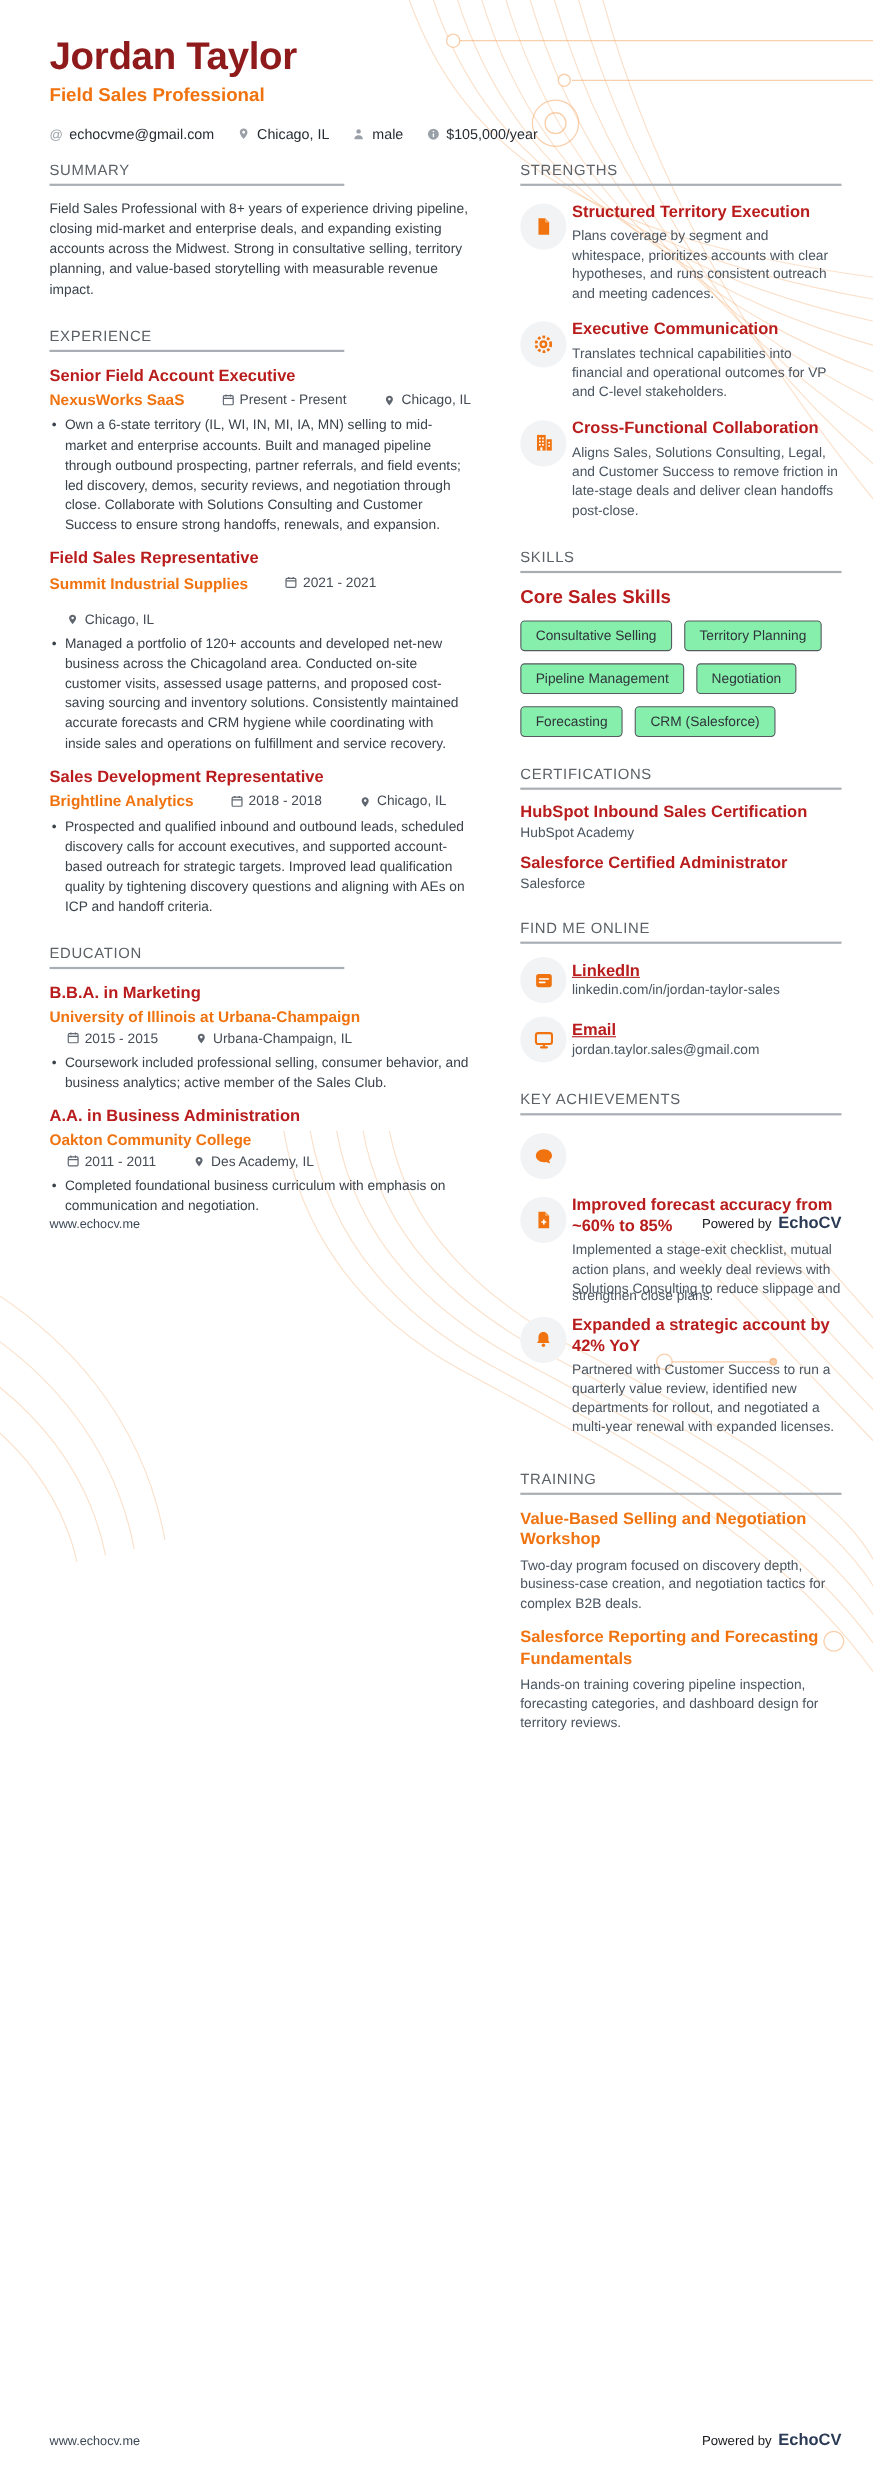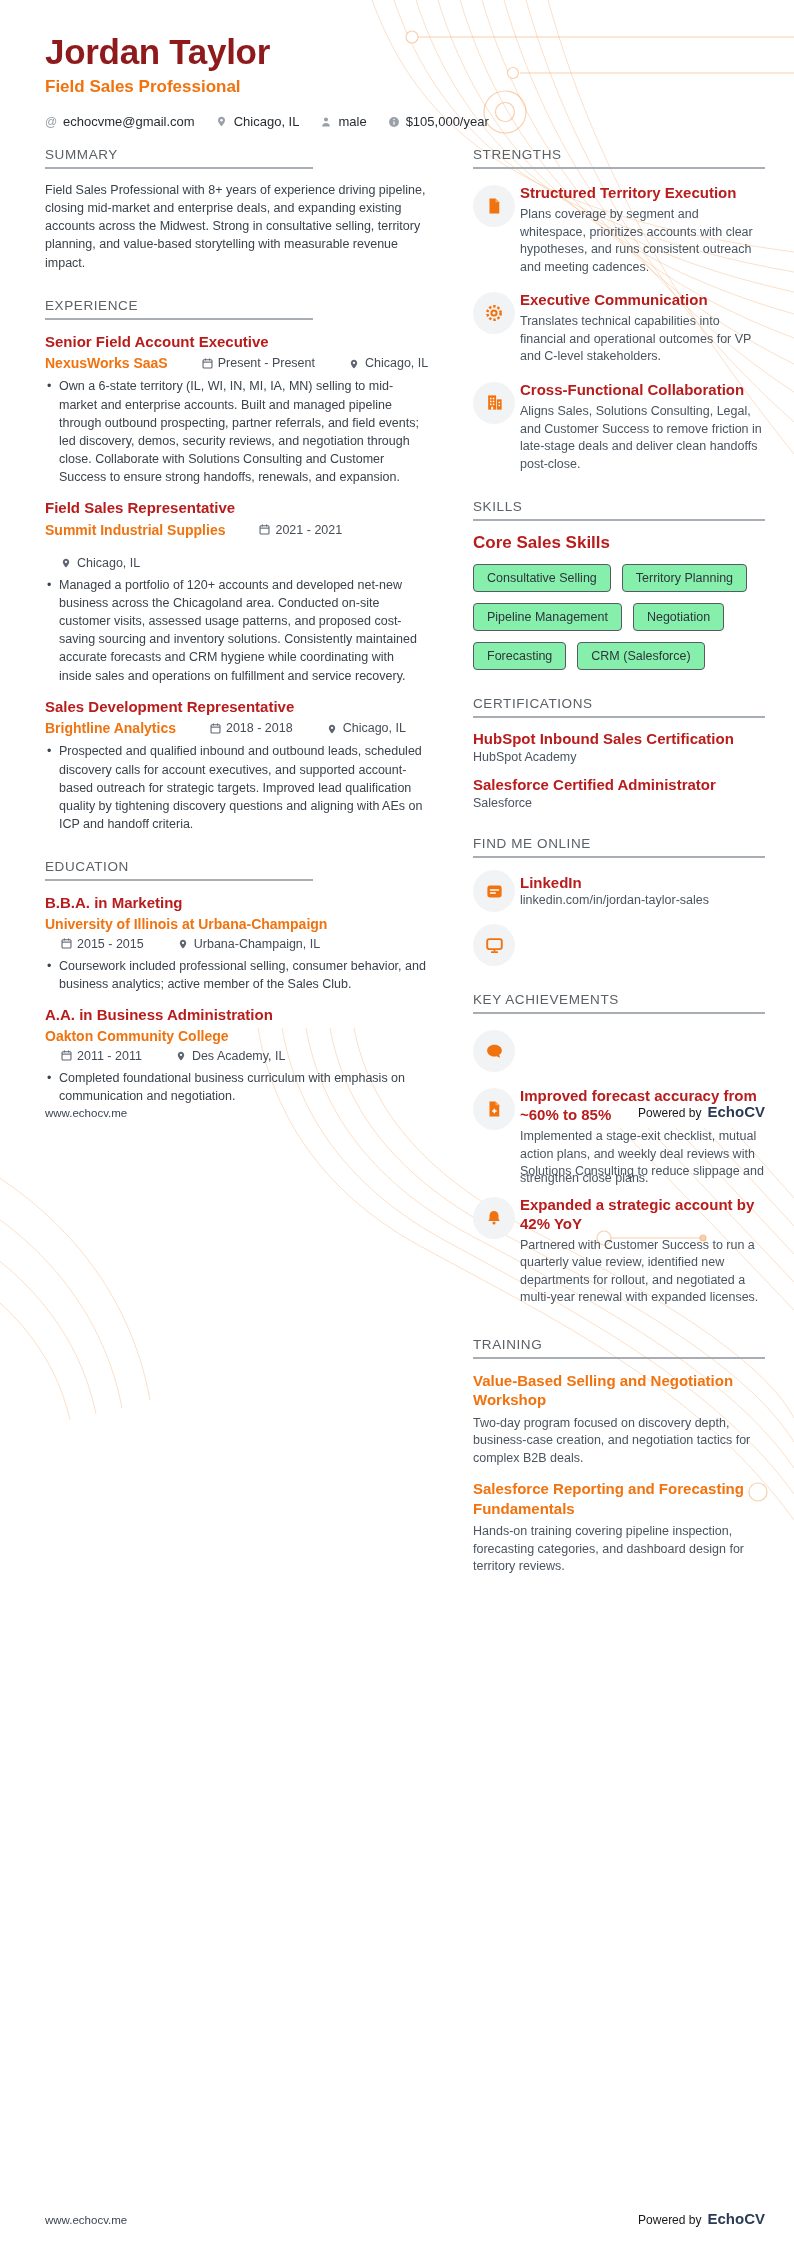--- a/index.html
+++ b/index.html
@@ -66,21 +66,21 @@
   .skills-group-title{margin-top:12px;font-size:17px;font-weight:700;color:var(--title-red);}
   .tags{margin-top:11px;display:flex;flex-wrap:wrap;gap:11px 11px;}
   .tag{
     border:1.5px solid #565b61;border-radius:4px;padding:6px 13px;
     font-size:12.5px;color:#2f353b;background:#86efac;white-space:nowrap;
   }
   .cert{margin-top:12px;}
   .cert-title{font-size:15px;font-weight:700;color:var(--title-red);}
   .cert-issuer{margin-top:3px;font-size:12.5px;color:var(--muted-text);}
   .online-item{display:grid;grid-template-columns:47px 1fr;margin-top:10px;align-items:center;}
-  .online-label{font-size:15px;font-weight:700;color:var(--title-red);}
+  .online-label{font-size:15px;font-weight:700;color:var(--title-red);text-decoration:underline;}
   .online-value{margin-top:2px;font-size:12.5px;color:var(--muted-text);}
   .cont-text{margin-left:47px;font-size:12.5px;line-height:1.4;color:var(--muted-text);}
   .training-item{margin-top:12px;}
   .training-title{font-size:15px;font-weight:700;color:var(--accent-orange);line-height:1.3;}
   .training-desc{margin-top:5px;font-size:12.5px;line-height:1.4;color:var(--muted-text);}
   
   .footer{left:0;width:794px;display:flex;justify-content:space-between;align-items:baseline;padding:0 29px 0 45px;}
   .footer-1{top:1103px;}
   .footer-2{top:2210px;}
   .site{font-size:11.5px;color:#3a4654;}
@@ -429,20 +429,24 @@
     </div>
 
     <div class="online-item">
       <div class="icon-circle">
         <svg width="19" height="19" viewBox="0 0 24 24">
             <rect x="2.8" y="4" width="18.4" height="12.6" rx="2.6" fill="none" stroke="#f0730f" stroke-width="2.4"></rect>
             <line x1="12" y1="16.6" x2="12" y2="19.6" stroke="#f0730f" stroke-width="2.4"></line>
             <line x1="8.6" y1="20.4" x2="15.4" y2="20.4" stroke="#f0730f" stroke-width="2.4" stroke-linecap="round"></line>
           </svg>
       </div>
+      <div>
+        <div class="online-label">Email</div>
+        <div class="online-value">jordan.taylor.sales@gmail.com</div>
+      </div>
     </div>
   </section>
 
   <section class="gap-section">
     <div class="section-heading">KEY ACHIEVEMENTS</div>
 
     <div class="icon-item">
       <div class="icon-circle">
         <svg width="19" height="19" viewBox="0 0 24 24">
             <path d="M12 3.5c-5.2 0-9.3 3.3-9.3 7.4 0 4.1 4.1 7.4 9.3 7.4.9 0 1.8-.1 2.6-.3l4.5 1.9-1.2-3.9c2.1-1.4 3.4-3.2 3.4-5.1 0-4.1-4.1-7.4-9.3-7.4Z" fill="#f0730f"></path>

